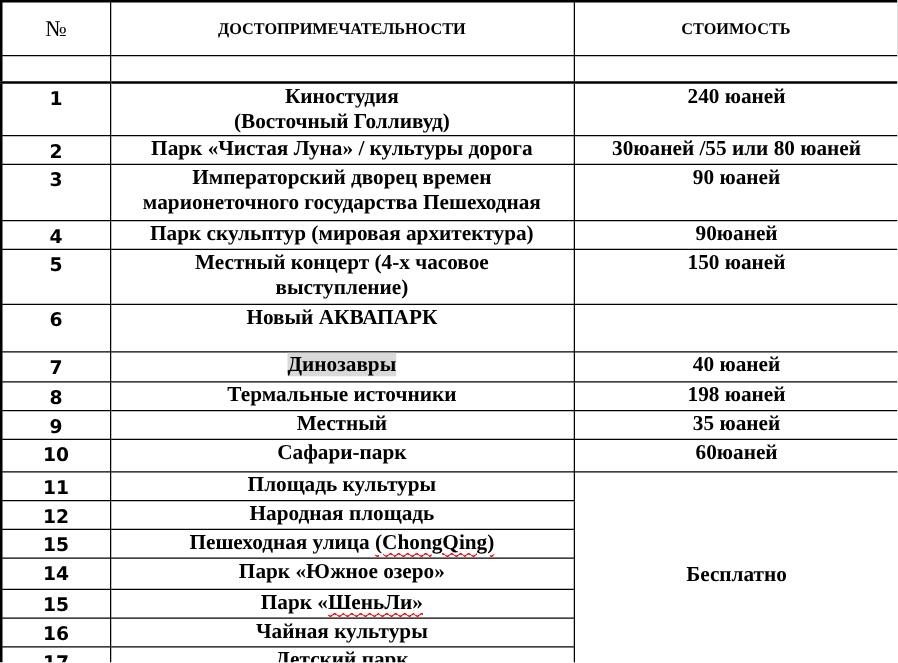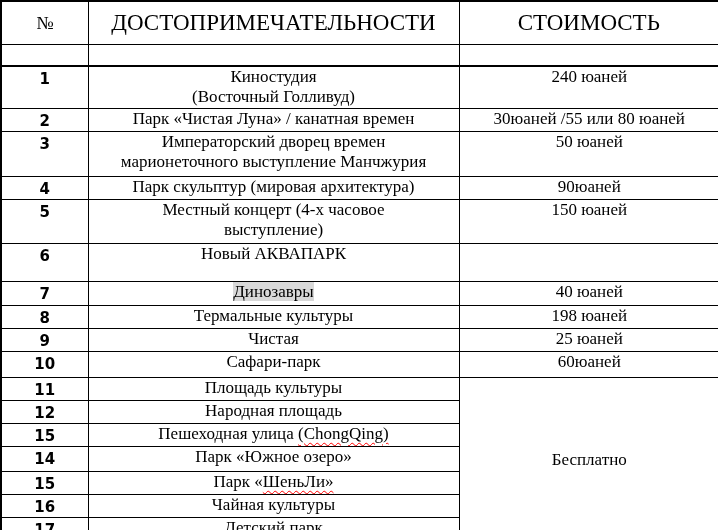--- a/index.html
+++ b/index.html
@@ -11,26 +11,26 @@
     border-collapse: collapse; table-layout: fixed; width: 718px;
     border-left: 2px solid #000; border-top: 2px solid #000; border-bottom: 2px solid #000;
     border-right: none;
   }
   th, td {
     border: 1px solid #000;
     vertical-align: top; text-align: center;
     padding: 0 2px;
     font-family: "Liberation Serif", serif;
     font-size: 17px; line-height: 20px;
-    white-space: pre-line; overflow: hidden;
+    white-space: pre-line; overflow: hidden; font-weight: bold;
   }
   
   td.cost, td.spacer-cost { border-right: none; }
   th.th-cost { border-right: 2px solid #000; text-align: center; }
-  thead th { vertical-align: middle; font-weight: normal; font-size: 23px; }
+  thead th { vertical-align: middle; font-weight: bold; font-size: 13px; }
   th.th-num { font-weight: normal; font-size: 18px; }
   tr.spacer td { border-bottom: 2px solid #000; }
   td.num {
     font-family: "DejaVu Sans", "Liberation Sans", sans-serif;
     font-weight: bold; font-size: 15px; line-height: 20px; padding-top: 2px;
   }
   td.free { vertical-align: middle; }
   span.hl { background: var(--hl, #d9d9d9); padding: 0 0; }
   span.misspelled {
     text-decoration-line: underline;
@@ -65,28 +65,28 @@
         <td class="spacer-cost"></td>
       </tr>
       <tr style="height:42px">
         <td class="num">1</td>
         <td class="attr">Киностудия
 (Восточный Голливуд)</td>
         <td class="cost">240 юаней</td>
       </tr>
       <tr style="height:21px">
         <td class="num">2</td>
-        <td class="attr">Парк «Чистая Луна» / канатная времен</td>
+        <td class="attr">Парк «Чистая Луна» / культуры дорога</td>
         <td class="cost">30юаней /55 или 80 юаней</td>
       </tr>
       <tr style="height:45px">
         <td class="num">3</td>
         <td class="attr">Императорский дворец времен
-марионеточного выступление Манчжурия</td>
-        <td class="cost">50 юаней</td>
+марионеточного государства Пешеходная</td>
+        <td class="cost">90 юаней</td>
       </tr>
       <tr style="height:23px">
         <td class="num">4</td>
         <td class="attr">Парк скульптур (мировая архитектура)</td>
         <td class="cost">90юаней</td>
       </tr>
       <tr style="height:44px">
         <td class="num">5</td>
         <td class="attr">Местный концерт (4-х часовое
 выступление)</td>
@@ -97,27 +97,27 @@
         <td class="attr">Новый АКВАПАРК</td>
         <td class="cost"></td>
       </tr>
       <tr style="height:24px">
         <td class="num">7</td>
         <td class="attr"><span class="hl">Динозавры</span></td>
         <td class="cost">40 юаней</td>
       </tr>
       <tr style="height:21px">
         <td class="num">8</td>
-        <td class="attr">Термальные культуры</td>
+        <td class="attr">Термальные источники</td>
         <td class="cost">198 юаней</td>
       </tr>
       <tr style="height:21px">
         <td class="num">9</td>
-        <td class="attr">Чистая</td>
-        <td class="cost">25 юаней</td>
+        <td class="attr">Местный</td>
+        <td class="cost">35 юаней</td>
       </tr>
       <tr style="height:26px">
         <td class="num">10</td>
         <td class="attr">Сафари-парк</td>
         <td class="cost">60юаней</td>
       </tr>
       <tr style="height:22px">
         <td class="num">11</td>
         <td class="attr">Площадь культуры</td>
         <td class="cost free" rowspan="7">Бесплатно</td>

